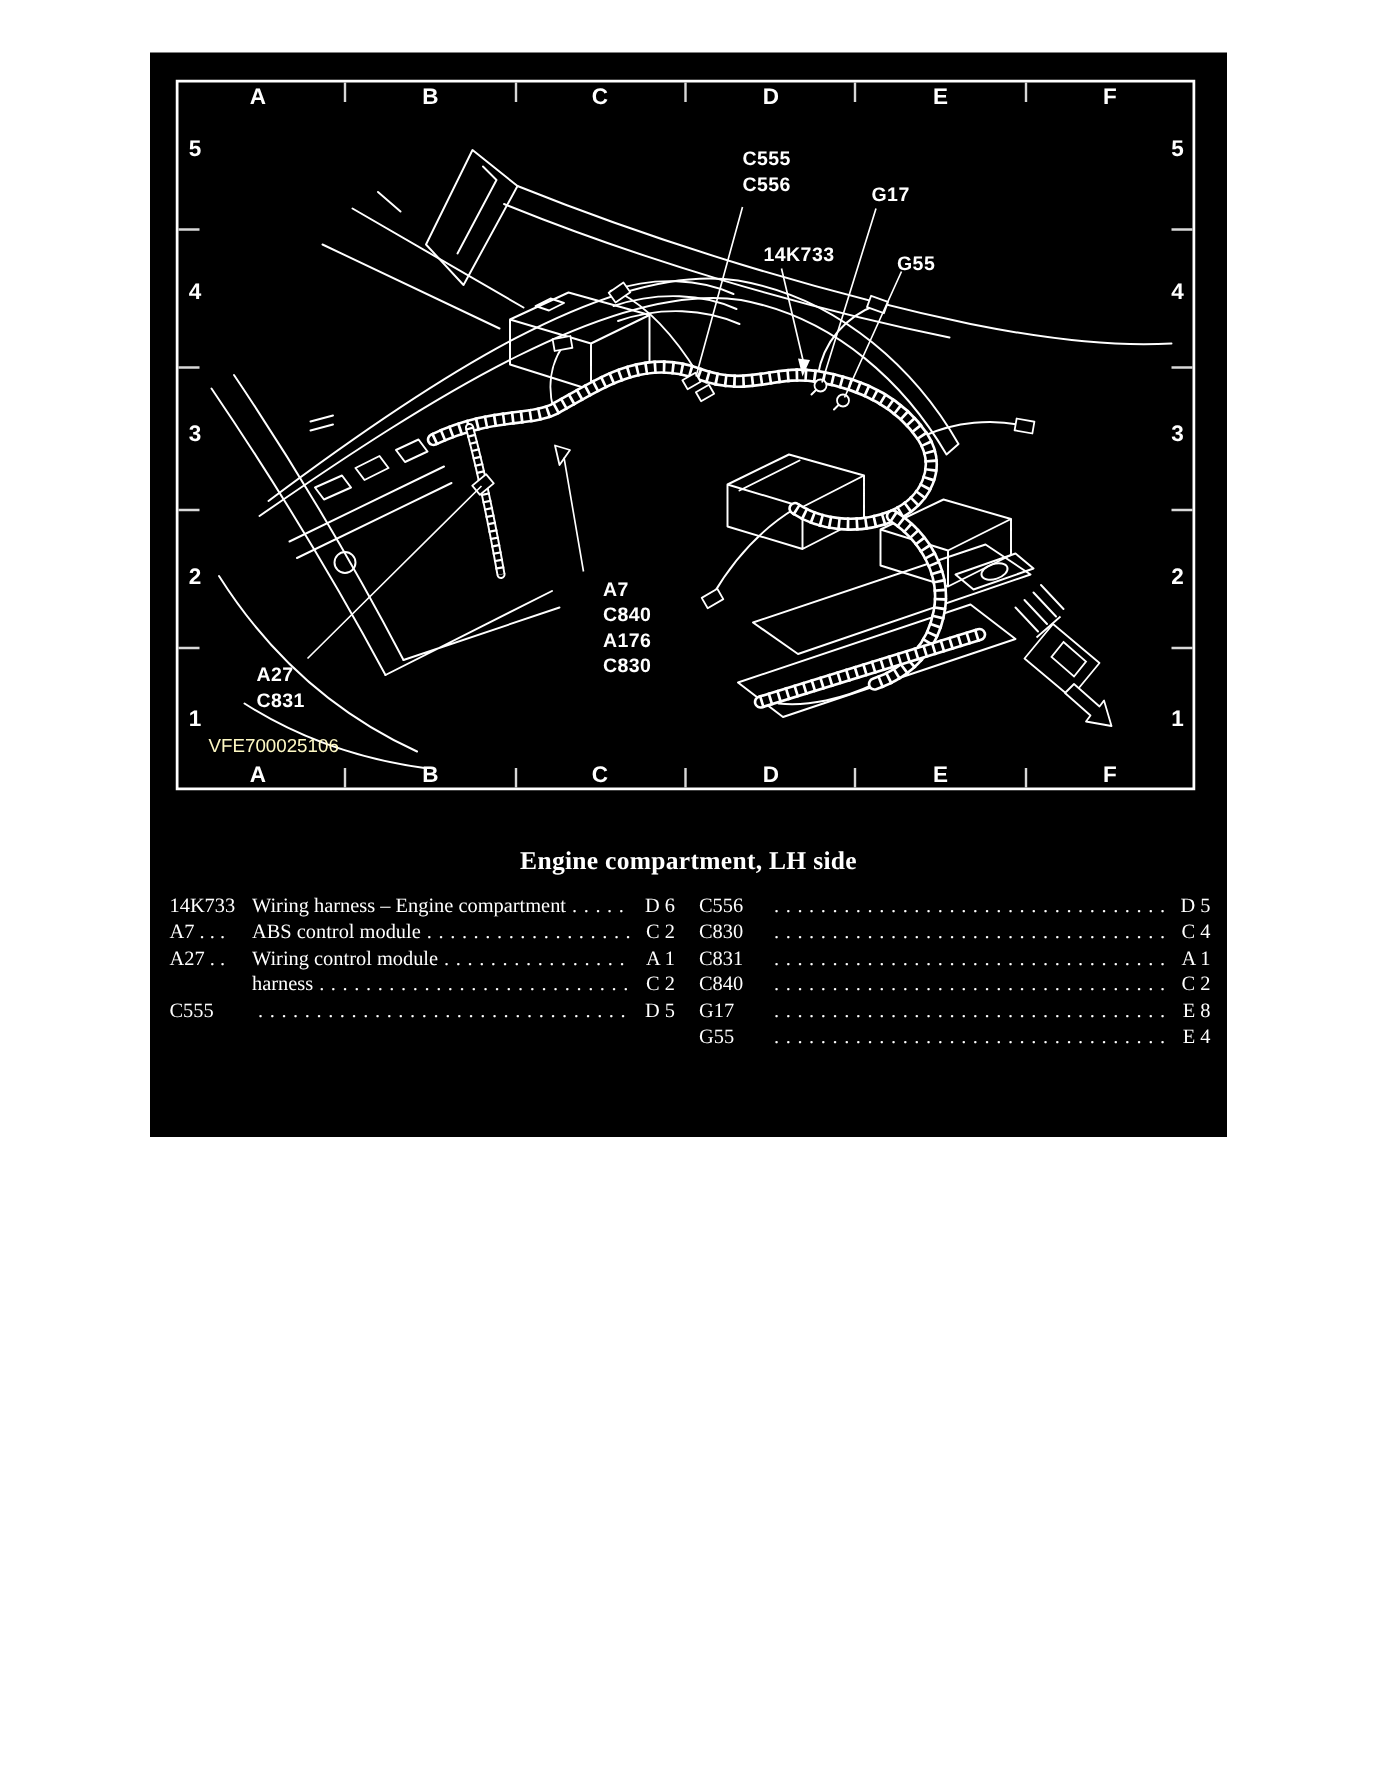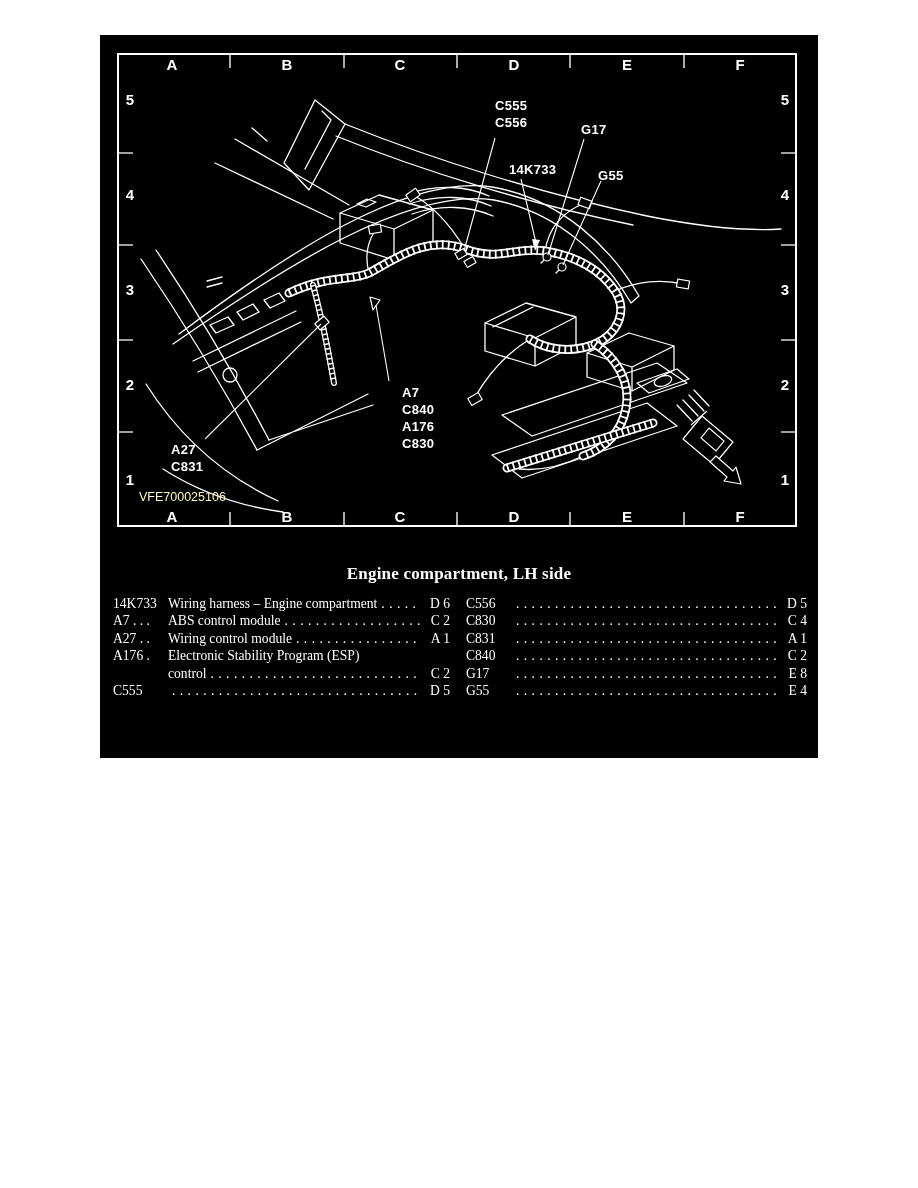--- a/index.html
+++ b/index.html
@@ -182,26 +182,22 @@
           <span class="dots"> . . . . . . . . . . . . . . . . . . . . . . . . . . . . . . . . . . . . . . . . . . . . . . . . . . . . . . . . . . . . . . . . . . . . . . . . . . . . . . . . . . . . . . . . . .</span>
           <span class="ref">C 2</span>
       </div>
       <div class="lrow">
         <span class="code">A27 . .</span>
           <span class="desc">Wiring control module</span>
           <span class="dots"> . . . . . . . . . . . . . . . . . . . . . . . . . . . . . . . . . . . . . . . . . . . . . . . . . . . . . . . . . . . . . . . . . . . . . . . . . . . . . . . . . . . . . . . . . .</span>
           <span class="ref">A 1</span>
       </div>
       <div class="lrow">
-        <span class="code">A176 .</span>
-          <span class="desc">Electronic Stability Program (ESP)</span>
-      </div>
-      <div class="lrow">
         <span class="code"></span>
-          <span class="desc">control</span>
+          <span class="desc">harness</span>
           <span class="dots"> . . . . . . . . . . . . . . . . . . . . . . . . . . . . . . . . . . . . . . . . . . . . . . . . . . . . . . . . . . . . . . . . . . . . . . . . . . . . . . . . . . . . . . . . . .</span>
           <span class="ref">C 2</span>
       </div>
       <div class="lrow">
         <span class="code">C555</span>
           <span class="desc"></span>
           <span class="dots"> . . . . . . . . . . . . . . . . . . . . . . . . . . . . . . . . . . . . . . . . . . . . . . . . . . . . . . . . . . . . . . . . . . . . . . . . . . . . . . . . . . . . . . . . . .</span>
           <span class="ref">D 5</span>
       </div>
     </div>

